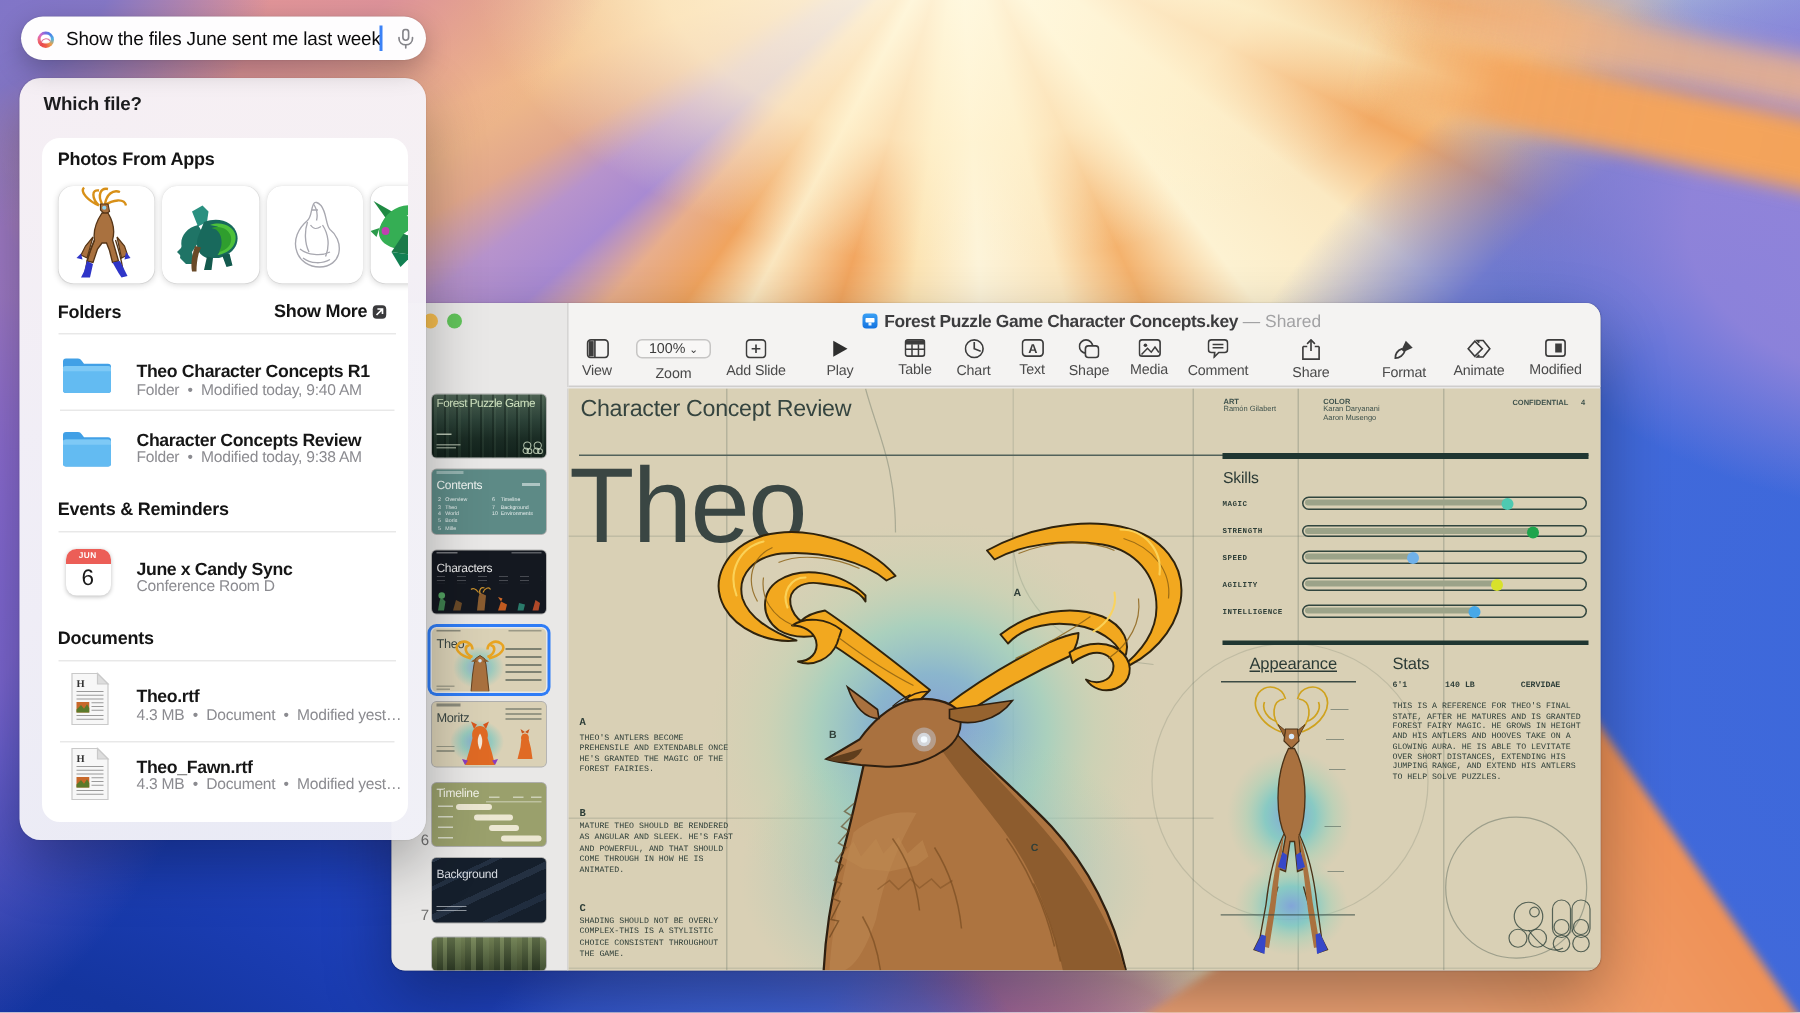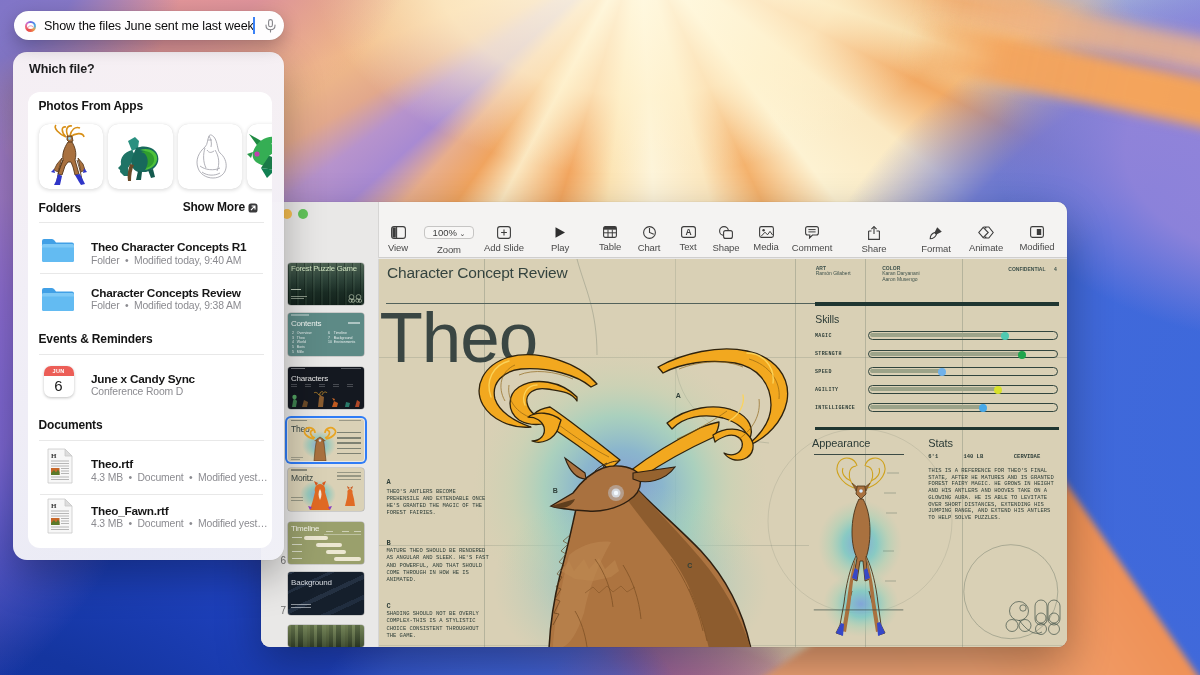--- a/index.html
+++ b/index.html
@@ -401,34 +401,42 @@
         <div class="dot" style="left:125px; background:#d8e12b;"></div>
       </div>
       <div class="skl mono" style="top:145.5px;">INTELLIGENCE</div>
       <div class="cap" style="top:144.1px;">
         <div class="fill" style="width:114px;"></div>
         <div class="dot" style="left:110.4px; background:#47a8e8;"></div>
       </div>
 
       <div style="position:absolute; left:435.5px; top:168.3px; width:244px; height:2.7px; background:#203631;"></div>
 
-      <div style="position:absolute; left:433px; top:177.5px; font-size:11px; color:#2c3b36; letter-spacing:-.1px;">Appearance</div>
+      <div style="position:absolute; left:454px; top:177.5px; font-size:11px; color:#2c3b36; letter-spacing:-.1px;text-decoration:underline;">Appearance</div>
       <div style="position:absolute; left:549.3px; top:177.5px; font-size:11px; color:#2c3b36; letter-spacing:-.1px;">Stats</div>
       <div style="position:absolute; left:435px; top:194.9px; width:89.5px; height:1px; background:#3c4b45;"></div>
       <div class="mono" style="position:absolute; left:549.3px; top:193.5px; font-size:5.5px; font-weight:bold;">6'1</div>
       <div class="mono" style="position:absolute; left:584.4px; top:193.5px; font-size:5.5px; font-weight:bold;">140 LB</div>
       <div class="mono" style="position:absolute; left:634.8px; top:193.5px; font-size:5.5px; font-weight:bold;">CERVIDAE</div>
       <div class="anno mono" style="left:549.3px; top:209px; width:127px; line-height:6.7px;">THIS IS A REFERENCE FOR THEO'S FINAL STATE, AFTER HE MATURES AND IS GRANTED FOREST FAIRY MAGIC. HE GROWS IN HEIGHT AND HIS ANTLERS AND HOOVES TAKE ON A GLOWING AURA. HE IS ABLE TO LEVITATE OVER SHORT DISTANCES, EXTENDING HIS JUMPING RANGE, AND EXTEND HIS ANTLERS TO HELP SOLVE PUZZLES.</div>
 
       <div class="alabel mono" style="left:7.4px; top:219px;">A</div>
       <div class="anno mono" style="left:7.4px; top:228.5px;">THEO'S ANTLERS BECOME PREHENSILE AND EXTENDABLE ONCE HE'S GRANTED THE MAGIC OF THE FOREST FAIRIES.</div>
       <div class="alabel mono" style="left:7.4px; top:279.5px;">B</div>
       <div class="anno mono" style="left:7.4px; top:288px;">MATURE THEO SHOULD BE RENDERED AS ANGULAR AND SLEEK. HE'S FAST AND POWERFUL, AND THAT SHOULD COME THROUGH IN HOW HE IS ANIMATED.</div>
       <div class="alabel mono" style="left:7.4px; top:342.5px;">C</div>
       <div class="anno mono" style="left:7.4px; top:351px;">SHADING SHOULD NOT BE OVERLY COMPLEX-THIS IS A STYLISTIC CHOICE CONSISTENT THROUGHOUT THE GAME.</div>
+    </div>
+    <div id="titlebar" style="position:absolute; left:314px; top:3px; height:17px; white-space:nowrap;">
+      <span style="display:inline-block; width:10px; height:10px; border-radius:2.5px; vertical-align:-1px;
+        background:linear-gradient(180deg,#3ba0f4,#1272e0); position:relative;">
+        <span style="position:absolute; left:2px; top:2.5px; width:6px; height:3px; background:#fff; border-radius:0.5px;"></span>
+        <span style="position:absolute; left:4.2px; top:5.5px; width:1.6px; height:2.5px; background:#e8f4ff;"></span>
+      </span>
+      <span style="font-size:11.6px; font-weight:bold; color:#3c3c3e; letter-spacing:-.25px;"> Forest Puzzle Game Character Concepts.key</span><span style="font-size:11.6px; color:#a2a2a4;"> — Shared</span>
     </div>
     <div id="toolbar">
       <div class="titem" style="left:106px;">
         <svg width="15" height="13" viewBox="0 0 15 13">
           <rect x="0.6" y="0.6" width="13.8" height="11.8" rx="2.4" fill="none" stroke="#3c3c3c" stroke-width="1.1"></rect>
           <line x1="5.6" y1="0.6" x2="5.6" y2="12.4" stroke="#3c3c3c" stroke-width="1.1"></line>
           <rect x="1.4" y="1.4" width="3.4" height="10.2" fill="#3c3c3c"></rect>
         </svg>
         <div class="tlabel">View</div>
       </div>

